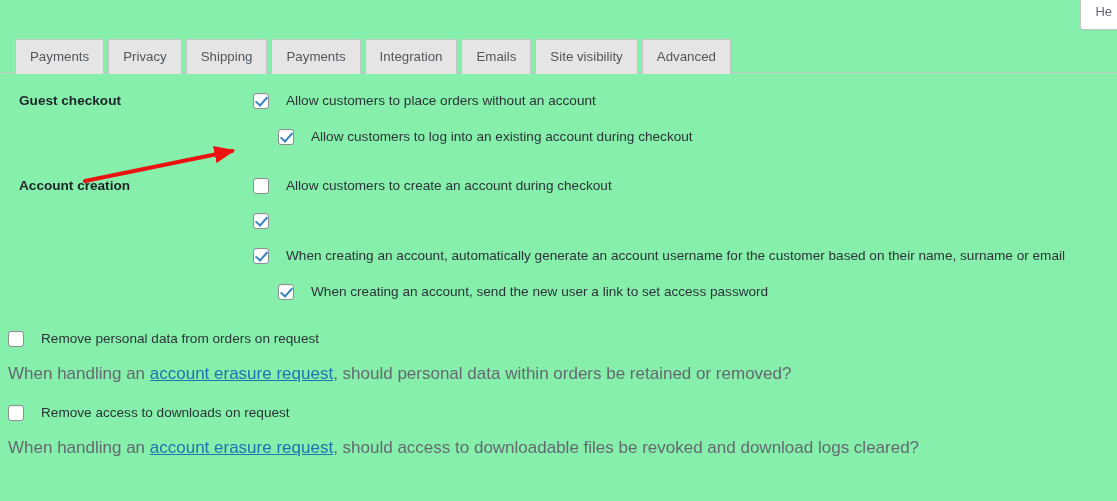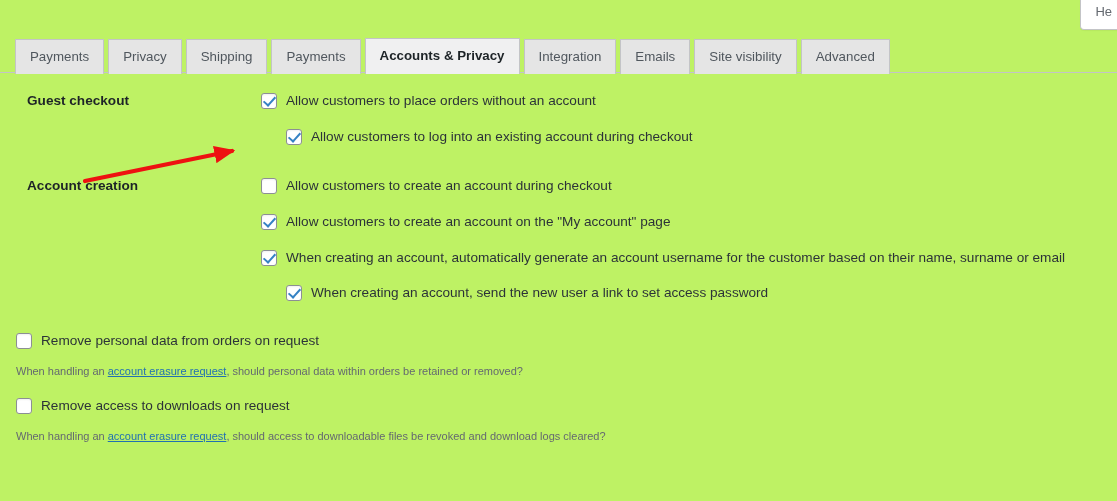--- a/index.html
+++ b/index.html
@@ -6,21 +6,21 @@
   html, body {
     margin: 0; padding: 0;
     width: 1117px; height: 501px;
     background: #f0f0f1;
     font-family: "Liberation Sans", sans-serif;
     overflow: hidden;
   }
   #root {
     position: relative;
     width: 1117px; height: 501px;
-    background: #bef264;
+    background: #86efac;
   }
 
   
   .help-tab {
     position: absolute;
     top: -4px; right: -10px;
     background: #ffffff;
     border: 1px solid #c3c4c7;
     border-top: none;
     border-radius: 0 0 4px 4px;
@@ -68,21 +68,21 @@
     color: #1d2327;
     font-weight: bold;
     border-color: #c3c4c7;
     height: 36px;
     z-index: 3;
   }
 
   
   .settings {
     position: absolute;
-    left: 16px; top: 92px;
+    left: 8px; top: 92px;
     width: 1004px;
   }
   .row {
     display: flex;
     align-items: flex-start;
   }
   .row-label {
     width: 245px;
     flex: 0 0 245px;
     padding-left: 11px;
@@ -94,20 +94,21 @@
   .row-fields {
     flex: 1 1 auto;
     min-width: 0;
   }
 
   .field {
     display: flex;
     align-items: center;
     margin-bottom: 18px;
     line-height: 1.3;
+    gap: 8px;
   }
   .field:last-child { margin-bottom: 0; margin-left: 25px; }
 
   .checkbox {
     flex: 0 0 auto;
     width: 16px; height: 16px;
     border: 1px solid #8c8f94;
     border-radius: 3px;
     background: #fff;
     margin-right: 9px;
@@ -124,21 +125,21 @@
     border-width: 0 2.2px 2.2px 0;
     transform: rotate(42deg);
   }
   .field-label {
     font-size: 13.6px;
     color: #2c3338;
     white-space: nowrap;
   }
 
   .description {
-    font-size: 11px;
+    font-size: 17px;
     color: #646970;
     margin-top: -4px;
     margin-bottom: 18px;
     line-height: 1.4;
     white-space: nowrap;
   }
   .description a {
     color: #2271b1;
     text-decoration: underline;
   }
@@ -163,21 +164,20 @@
     <span>He</span>
   </div>
 
   <div class="header-rule"></div>
 
   <nav class="nav-tabs">
     <a class="nav-tab">Payments</a>
     <a class="nav-tab">Privacy</a>
     <a class="nav-tab">Shipping</a>
     <a class="nav-tab">Payments</a>
-    <a class="nav-tab active">Accounts &amp; Privacy</a>
     <a class="nav-tab">Integration</a>
     <a class="nav-tab">Emails</a>
     <a class="nav-tab">Site visibility</a>
     <a class="nav-tab">Advanced</a>
   </nav>
 
   <div class="settings">
 
     <div class="row">
       <div class="row-label">Guest checkout</div>
@@ -197,21 +197,20 @@
 
     <div class="row">
       <div class="row-label">Account creation</div>
       <div class="row-fields">
         <label class="field">
           <span class="checkbox"></span>
           <span class="field-label">Allow customers to create an account during checkout</span>
         </label>
         <label class="field">
           <span class="checkbox checked"></span>
-          <span class="field-label">Allow customers to create an account on the "My account" page</span>
         </label>
         <label class="field">
           <span class="checkbox checked"></span>
           <span class="field-label">When creating an account, automatically generate an account username for the customer based on their name, surname or email</span>
         </label>
         <label class="field">
           <span class="checkbox checked"></span>
           <span class="field-label">When creating an account, send the new user a link to set access password</span>
         </label>
       </div>

